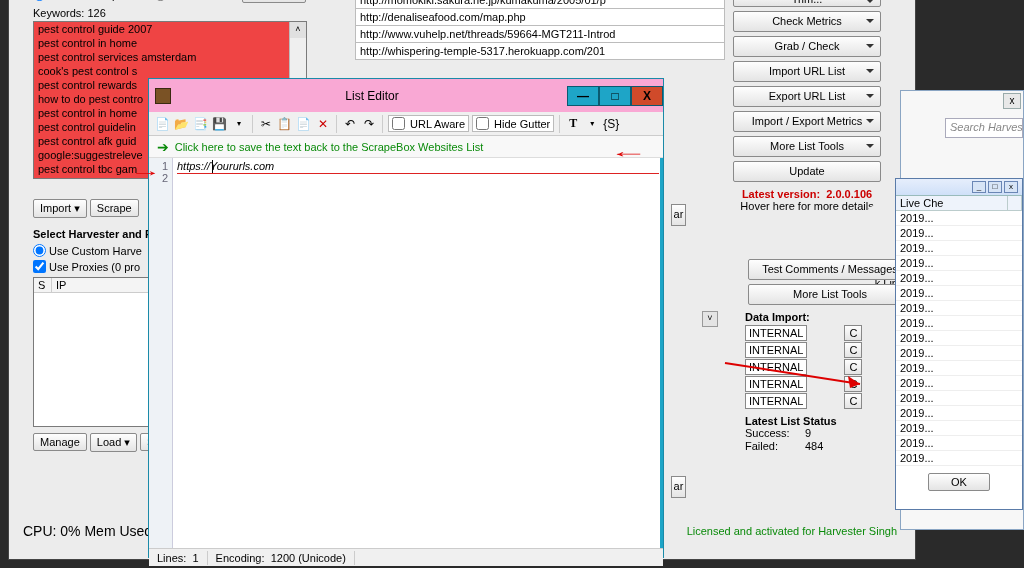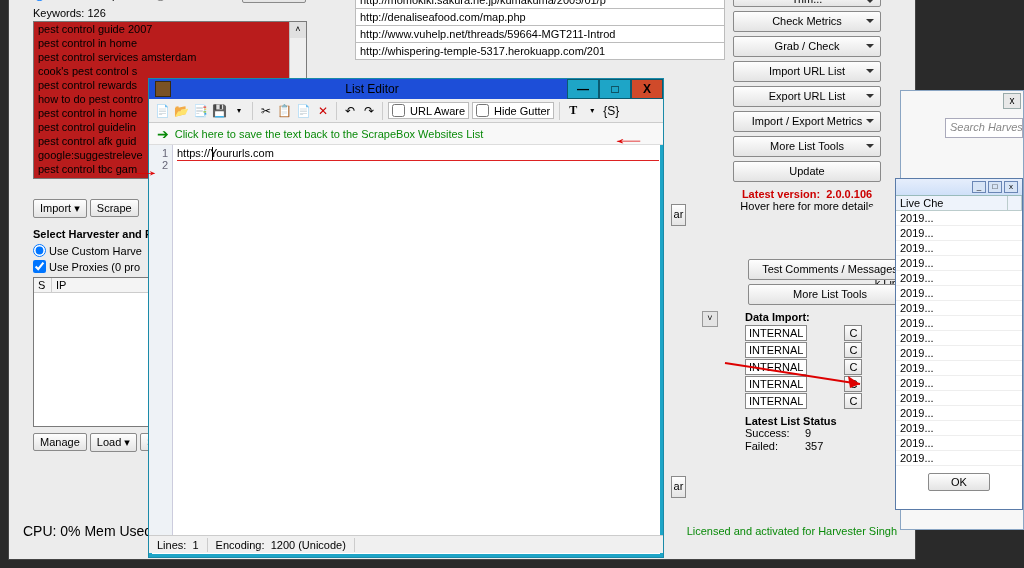--- a/index.html
+++ b/index.html
@@ -5,21 +5,21 @@
 *{box-sizing:border-box;margin:0;padding:0;font-family:"Segoe UI",Tahoma,sans-serif;font-size:11px;}
 body{background:#2a2a2a;width:1024px;height:568px;overflow:hidden;position:relative;}
 .bg-app{position:absolute;left:8px;top:-10px;width:908px;height:570px;background:#ececec;border:1px solid #444;}
 .rt-buttons{position:absolute;right:18px;top:0;width:180px;}
 .xp-btn{display:block;width:148px;height:21px;margin:0 auto 4px;background:linear-gradient(#fefefe,#e4e4e4);border:1px solid #8a8a8a;border-radius:2px;font-size:11px;position:relative;text-align:center;line-height:19px;}
 .xp-btn .dd{position:absolute;right:6px;top:7px;border:4px solid transparent;border-top-color:#333;}
 .left-col{position:absolute;left:24px;top:-4px;width:310px;}
 .radio-row{margin-bottom:4px;}
 .radio-row label{margin-right:18px;}
 .kw-label{margin:4px 0 2px;}
-.kw-box{width:274px;height:158px;border:1px solid #7a7a7a;background:#b91c1c;overflow:hidden;position:relative;}
+.kw-box{width:274px;height:158px;border:1px solid #7a7a7a;background:#ef4444;overflow:hidden;position:relative;}
 .kw-box .kw-line{padding:0 4px;white-space:nowrap;font-size:11px;line-height:14px;}
 .kw-sb{position:absolute;right:0;top:0;width:17px;height:100%;background:#efefef;border-left:1px solid #bcbcbc;}
 .kw-sb .up,.kw-sb .dn{height:16px;background:#e0e0e0;text-align:center;line-height:14px;font-size:9px;}
 .kw-sb .dn{position:absolute;bottom:0;width:100%;}
 .btn-small{background:linear-gradient(#fefefe,#e4e4e4);border:1px solid #8a8a8a;border-radius:2px;padding:2px 6px;font-size:11px;}
 .sect-title{font-weight:bold;margin:10px 0 4px;}
 .ip-box{width:274px;height:150px;border:1px solid #7a7a7a;background:#fff;margin-top:4px;}
 .ip-hdr{display:flex;border-bottom:1px solid #ccc;background:#f4f4f4;}
 .ip-hdr div{border-right:1px solid #ccc;padding:1px 4px;}
 .url-box{position:absolute;left:346px;top:0;width:370px;}
@@ -44,39 +44,39 @@
 .live-panel{position:absolute;left:895px;top:178px;width:128px;height:332px;background:#fff;border:1px solid #5a7ba8;}
 .live-title{background:linear-gradient(#e6eefc,#cfe0f8);border-bottom:1px solid #9bb;padding:2px 4px;display:flex;justify-content:space-between;}
 .live-title .wc{display:flex;gap:2px;}
 .live-title .wc span{width:14px;height:12px;border:1px solid #6a86b5;background:#d7e4f6;font-size:8px;text-align:center;line-height:10px;}
 .live-hdr{display:flex;background:#eef3fb;border-bottom:1px solid #bcc;}
 .live-hdr div{border-right:1px solid #bcc;padding:1px 4px;}
 .live-rows{height:256px;overflow:hidden;}
 .live-row{padding:1px 4px;border-bottom:1px solid #eee;}
 .live-ok{width:62px;margin:6px auto 0;display:block;}
 .editor{position:absolute;left:148px;top:78px;width:516px;height:480px;background:#fff;border:1px solid #1a8aa8;box-shadow:0 0 0 3px #1ea5c7 inset;}
-.ed-title{height:20px;background:#1d4ed8;color:#000;display:flex;align-items:center;}
+.ed-title{height:33px;background:#f9a8d4;color:#000;display:flex;align-items:center;}
 .ed-ico{width:16px;height:16px;background:#7a5225;margin:0 6px;border:1px solid #3a2a10;}
 .ed-title-txt{flex:1;text-align:center;font-size:12px;}
 .ed-wbtns{display:flex;}
 .ed-wbtn{width:32px;height:20px;border:1px solid #0a5a70;display:flex;align-items:center;justify-content:center;font-size:12px;font-weight:bold;}
 .ed-min{background:#1ea5c7;}
 .ed-max{background:#1ea5c7;}
 .ed-close{background:#d04a2a;color:#000;}
 .ed-tool{height:24px;background:#f0f0f0;border-bottom:1px solid #ccc;display:flex;align-items:center;gap:3px;padding:0 6px;}
 .t-ico{width:16px;height:16px;display:inline-flex;align-items:center;justify-content:center;font-size:12px;}
 .t-sep{width:1px;height:18px;background:#ccc;margin:0 2px;}
 .t-chk{display:flex;align-items:center;gap:2px;border:1px solid #bbb;padding:1px 3px;background:#fff;font-size:11px;}
 .ed-save{height:22px;background:#f8f8f8;border-bottom:1px solid #ddd;display:flex;align-items:center;padding:0 8px;gap:6px;color:#0a8a0a;font-size:12px;position:relative;}
 .ed-save .arrow-r{color:#0a8a0a;font-size:14px;}
 .red-arrow1{position:absolute;right:26px;top:5px;color:#d00;font-size:18px;transform:scaleX(2.2);}
 .red-arrow2{position:absolute;left:138px;top:162px;color:#d00;font-size:16px;transform:scaleX(2);z-index:5;}
 .ed-body{display:flex;height:390px;}
 .ed-gutter{width:24px;background:#eef2f6;border-right:1px solid #ccd;text-align:right;padding:2px 4px 0;color:#667;}
-.ed-text{flex:1;position:relative;padding:2px 4px;}
+.ed-text{flex:1;position:relative;padding:2px 4px;font-style:italic;}
 .ed-text .line1{border-bottom:1px solid #d22;padding-bottom:1px;}
 .ed-cursor{position:absolute;left:39px;top:2px;width:1px;height:13px;background:#000;}
 .ed-status{height:18px;border-top:1px solid #ccc;background:#f0f0f0;display:flex;align-items:center;}
 .ed-status div{border-right:1px solid #ccc;padding:1px 8px;}
 .platforms-btn{display:inline-block;background:linear-gradient(#fefefe,#e4e4e4);border:1px solid #8a8a8a;border-radius:2px;padding:1px 8px;margin-left:4px;}
 .red-arrow3{position:absolute;left:720px;top:358px;width:150px;height:30px;pointer-events:none;z-index:4;}
 input[type=radio],input[type=checkbox]{vertical-align:-2px;margin-right:3px;}
 </style>
 </head>
 <body>
@@ -199,21 +199,21 @@
         </div>
       </div>
     <div class="latest-list">
       <div style="font-weight:bold;">Latest List Status</div>
       <div class="latest-row">
           <div>Success:</div>
           <div>9</div>
         </div>
       <div class="latest-row">
           <div>Failed:</div>
-          <div>357</div>
+          <div>484</div>
         </div>
     </div>
   </div>
 
   <div style="position:absolute;left:693px;top:320px;width:16px;height:16px;background:#e4e4e4;border:1px solid #999;text-align:center;line-height:13px;font-size:9px;">˅</div>
 
   <div class="status-text">CPU:  0%        Mem Used:</div>
   <div class="license-txt">Licensed and activated for Harvester Singh</div>
 </div>
 

